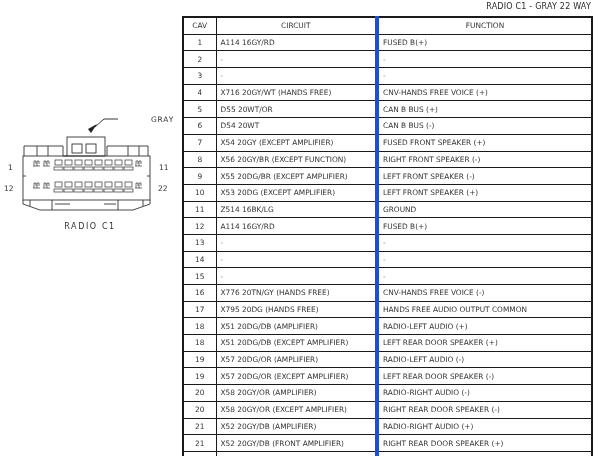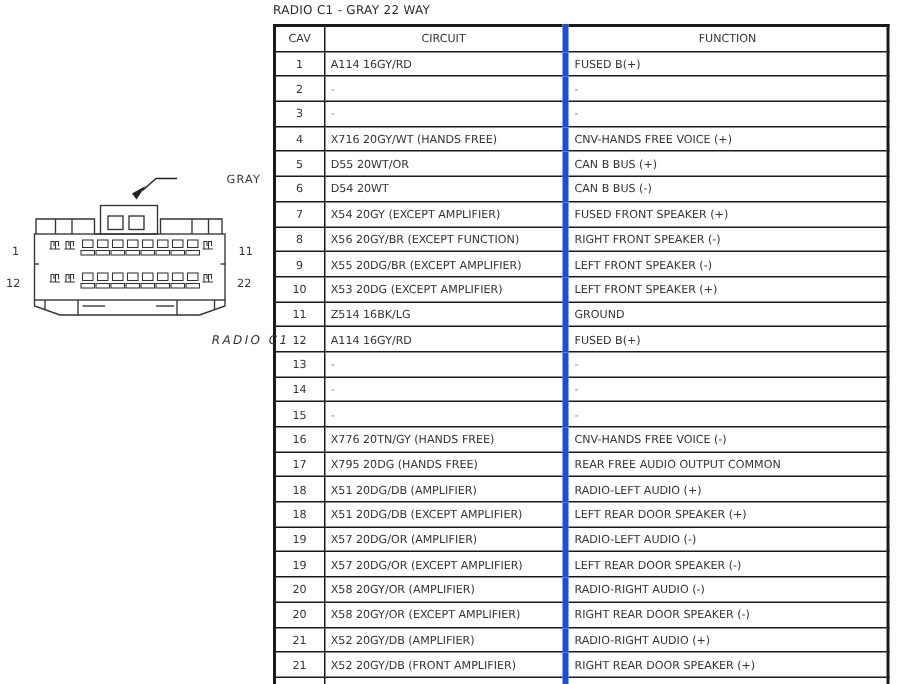--- a/index.html
+++ b/index.html
@@ -3,21 +3,21 @@
 <meta charset="utf-8">
 <style>
   html, body { margin: 0; padding: 0; background: #ffffff; }
   body {
     width: 600px; height: 456px; position: relative; overflow: hidden;
     font-family: "DejaVu Sans", "Liberation Sans", sans-serif;
     color: #333333;
   }
   .table-title {
     position: absolute; left: 182px; top: 2px; width: 409px;
-    text-align: left; font-size: 8px; letter-spacing: 0.2px; color: #2a2a2a;
+    text-align: right; font-size: 8px; letter-spacing: 0.2px; color: #2a2a2a;
   }
   table.pinout {
     position: absolute; left: 182px; top: 16px;
     width: 409px; border-collapse: collapse;
     border: 2px solid #1a1a1a;
     font-size: 7.4px;
     table-layout: fixed;
   }
   table.pinout th, table.pinout td {
     border: 1px solid #1a1a1a;
@@ -30,22 +30,22 @@
   table.pinout td.cav { text-align: center; padding: 0; }
   table.pinout td.dash { color: #888888; }
   col.c-cav { width: 33px; }
   col.c-circ { width: 161px; }
   col.c-func { width: 215px; }
   table.pinout .vdiv-strong { border-left: 4px solid #1d4ed8; }
 
   .connector-wrap { position: absolute; left: 0; top: 100px; width: 180px; height: 140px; }
   .pin-label { position: absolute; font-size: 7.5px; color: #333; }
   .conn-caption {
-    position: absolute; left: 13px; top: 222px; width: 180px;
-    text-align: right; font-size: 8px; letter-spacing: 1.6px; color: #333; font-style: italic;
+    position: absolute; left: 0; top: 222px; width: 180px;
+    text-align: center; font-size: 8px; letter-spacing: 1.6px; color: #333;
   }
 </style>
 </head>
 <body>
 
 <div class="table-title">RADIO C1 - GRAY 22 WAY</div>
 
 <table class="pinout">
   <colgroup>
       <col class="c-cav">
@@ -136,21 +136,21 @@
         <td class="vdiv-strong dash">-</td>
       </tr>
       <tr>
         <td class="cav">16</td>
         <td>X776 20TN/GY (HANDS FREE)</td>
         <td class="vdiv-strong">CNV-HANDS FREE VOICE (-)</td>
       </tr>
       <tr>
         <td class="cav">17</td>
         <td>X795 20DG (HANDS FREE)</td>
-        <td class="vdiv-strong">REAR FREE AUDIO OUTPUT COMMON</td>
+        <td class="vdiv-strong">HANDS FREE AUDIO OUTPUT COMMON</td>
       </tr>
       <tr>
         <td class="cav">18</td>
         <td>X51 20DG/DB (AMPLIFIER)</td>
         <td class="vdiv-strong">RADIO-LEFT AUDIO (+)</td>
       </tr>
       <tr>
         <td class="cav">18</td>
         <td>X51 20DG/DB (EXCEPT AMPLIFIER)</td>
         <td class="vdiv-strong">LEFT REAR DOOR SPEAKER (+)</td>

